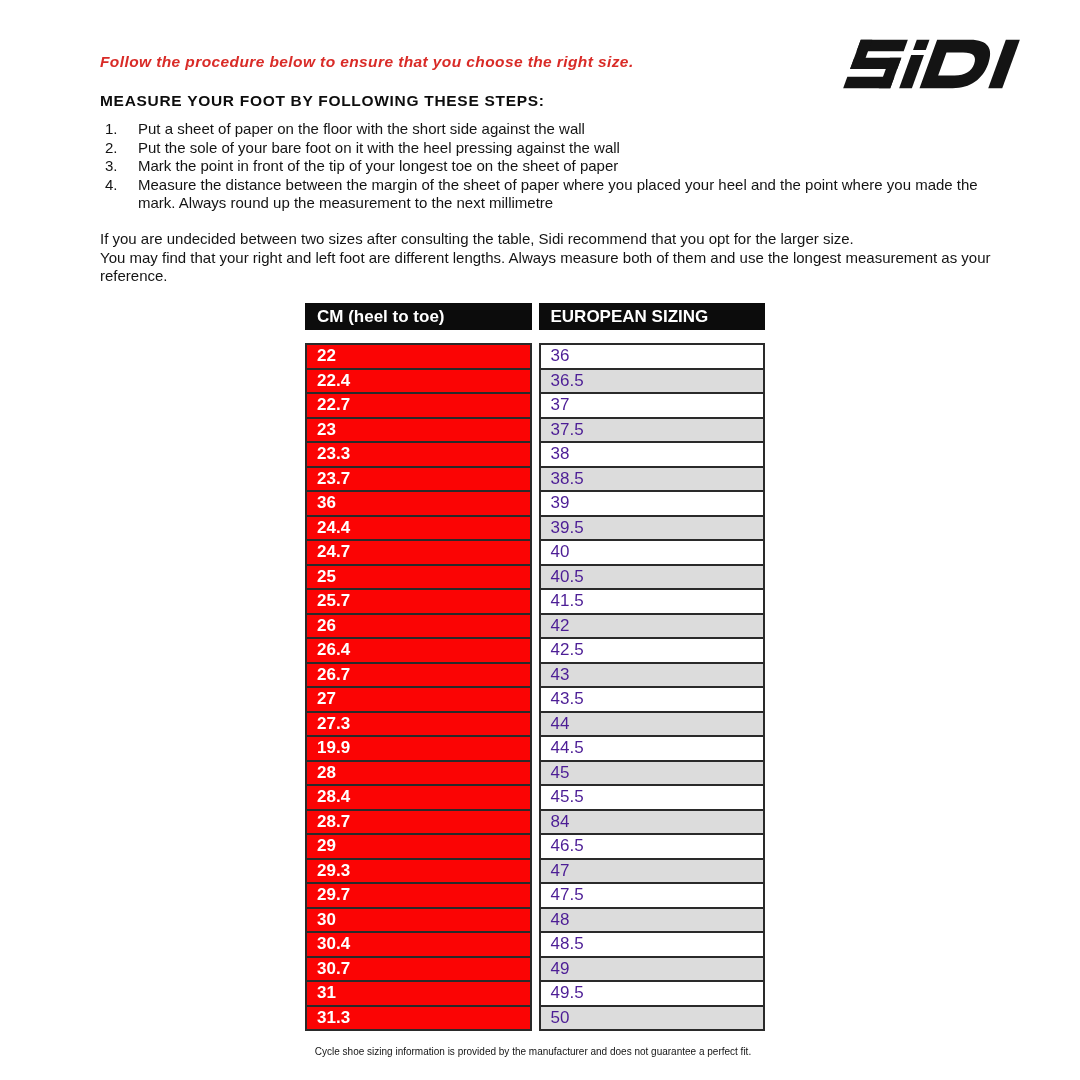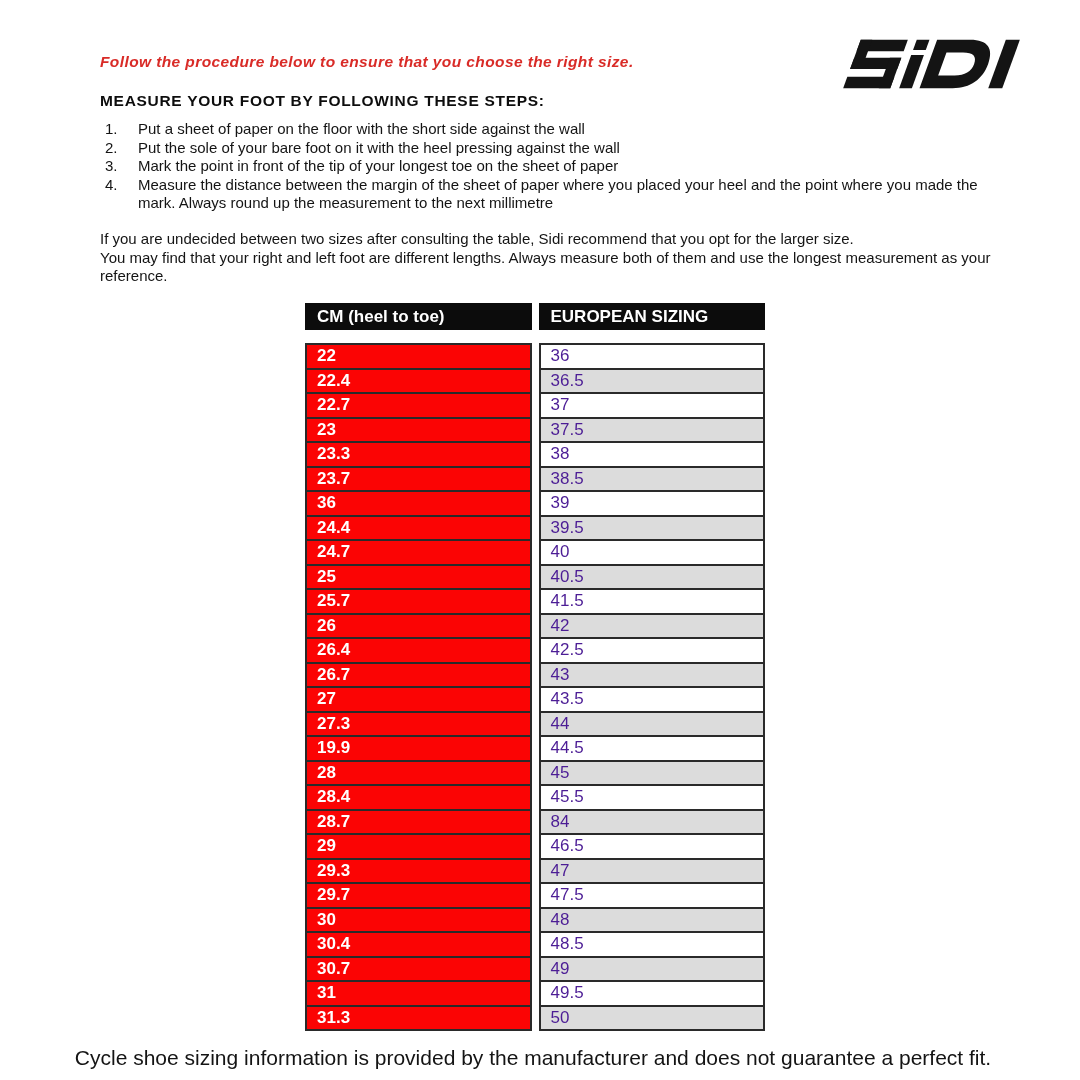--- a/index.html
+++ b/index.html
@@ -58,21 +58,21 @@
     border: 2px solid #2a2a2a;
     font-size: 17px;
     display: flex; align-items: center; padding-left: 10px;
   }
   .td.cm { background: #fb0404; color: #ffffff; font-weight: bold; }
   .td.eu { background: #ffffff; color: #4c1d95; }
   .tr:nth-child(even) .td.eu { background: #dcdcdc; }
 
   .footer-note {
     position: absolute; left: 0; top: 1046px; width: 1066px;
-    text-align: center; font-size: 21px; color: #141414;
+    text-align: center; font-size: 10px; color: #141414;
   }
 </style>
 </head>
 <body>
 
 <div class="page">
 
   <div class="intro-warning">Follow the procedure below to ensure that you choose the right size.</div>
 
   <div class="logo-wrap" aria-label="SIDI">

